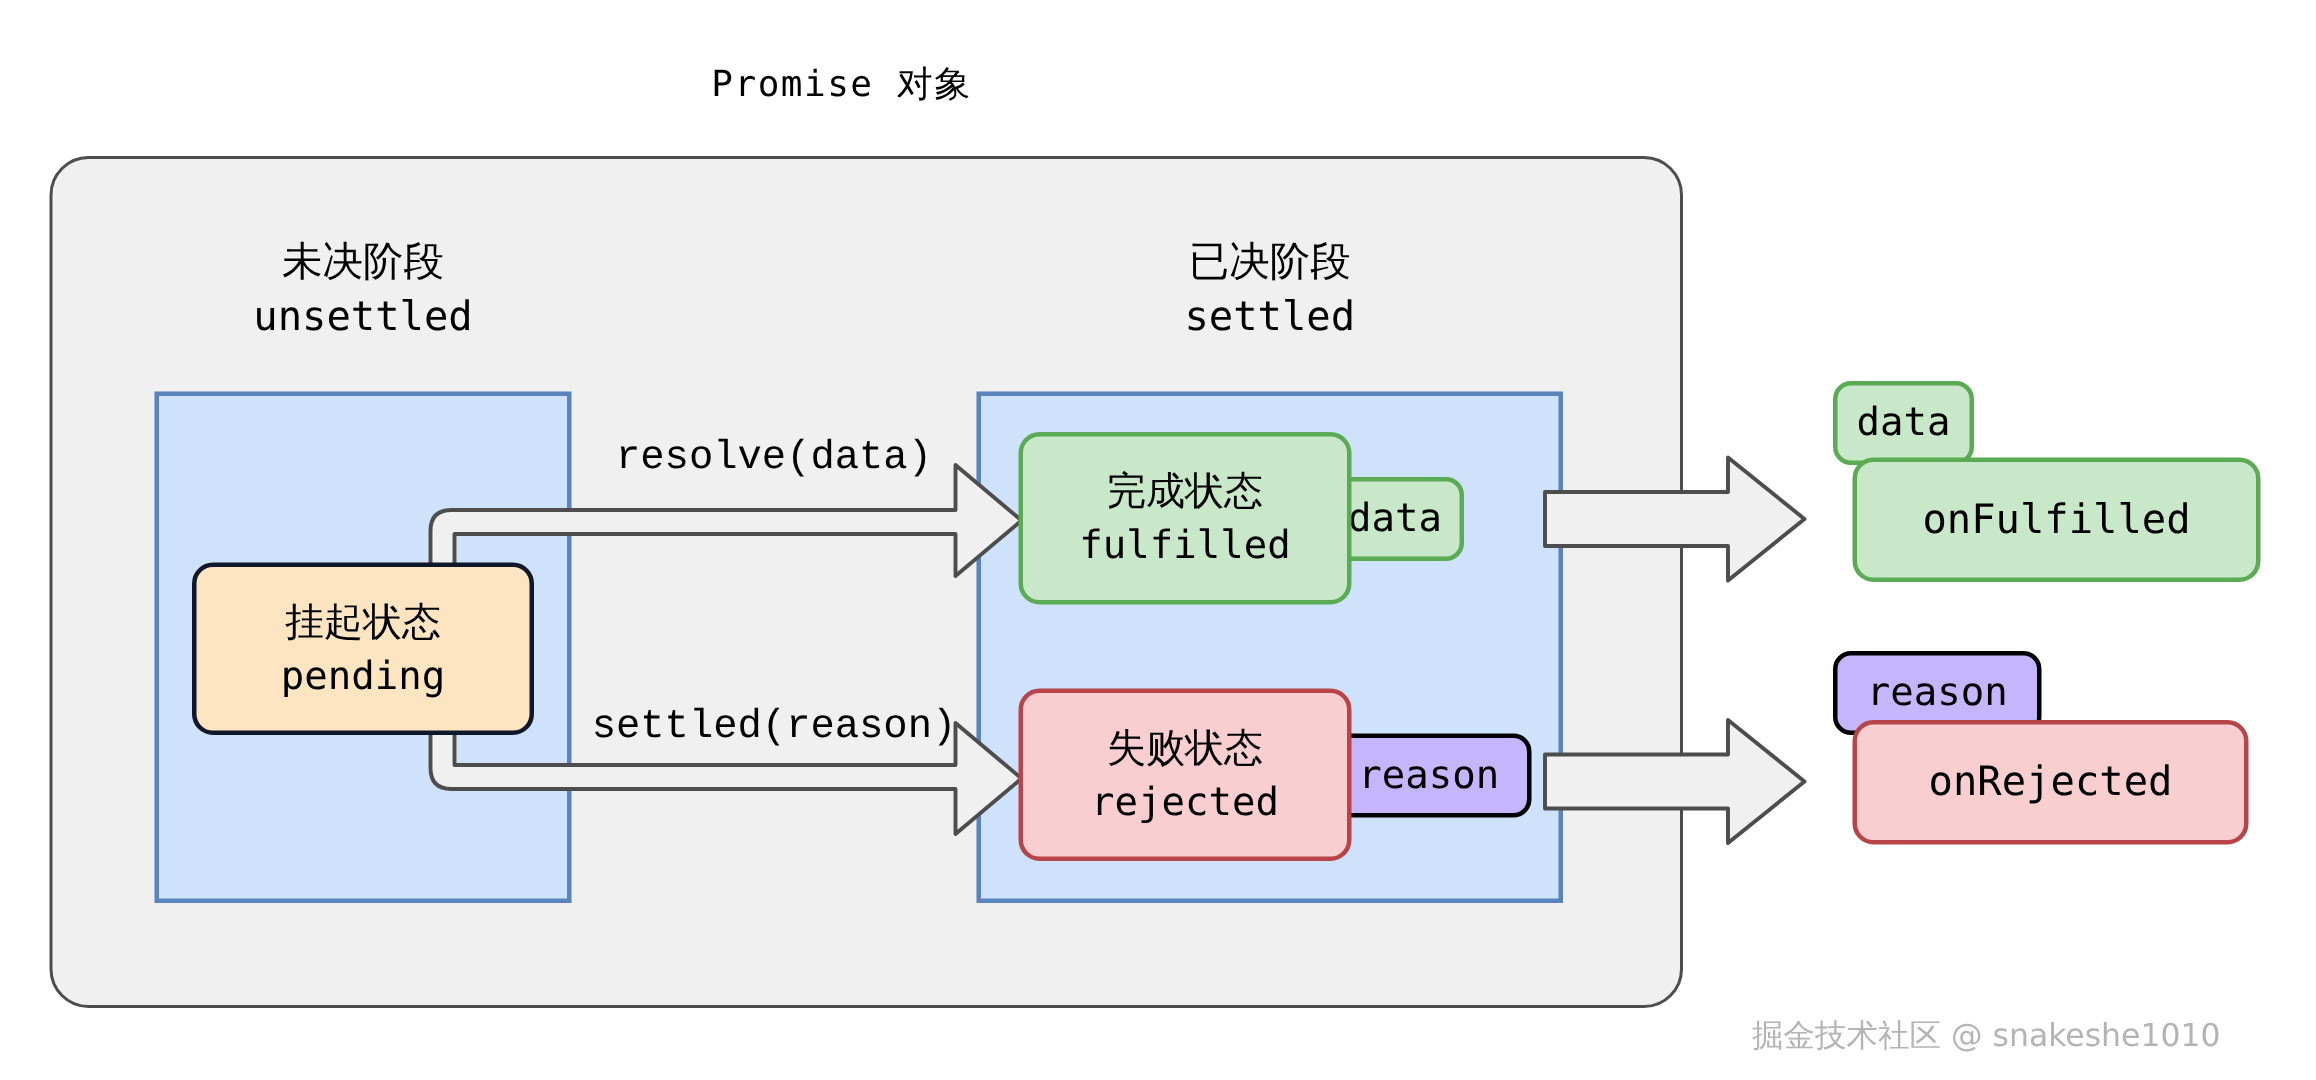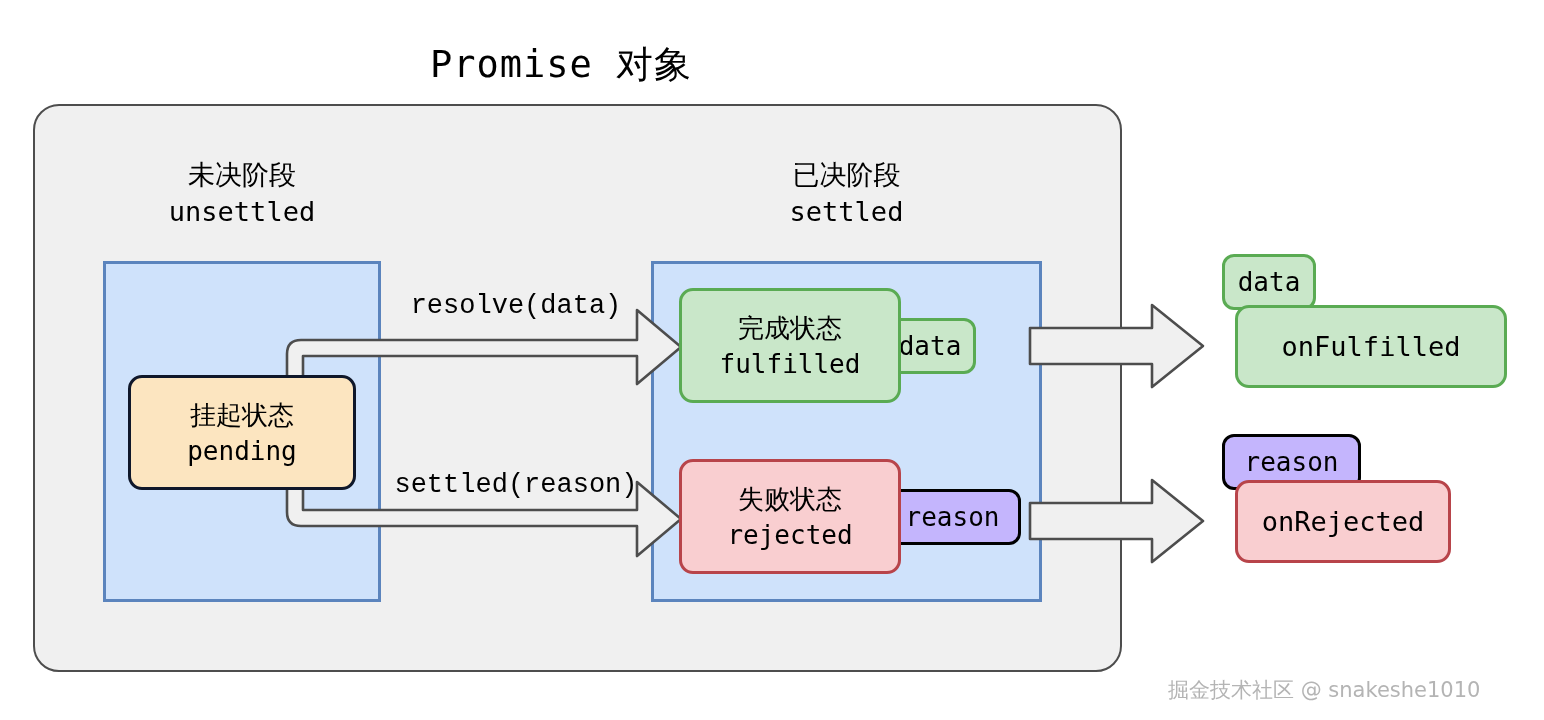--- a/index.html
+++ b/index.html
@@ -29,21 +29,21 @@
   }
 
   
   .title {
     position: absolute;
     left: 0;
     top: 40px;
     width: 1122px;
     text-align: center;
     font-family: "DejaVu Sans Mono", "Liberation Mono", monospace;
-    font-size: 37px;
+    font-size: 24px;
     color: #000000;
     letter-spacing: 1px;
     white-space: nowrap;
   }
 
   
   .outer-box {
     position: absolute;
     left: 33px;
     top: 104px;
@@ -239,17 +239,17 @@
 
   <div class="state-box box-rejected" style="left:679px; top:459px; width:222px; height:115px;">
     <div class="state-cn">失败状态</div>
     <div class="state-en">rejected</div>
   </div>
 
   <div class="badge badge-green" style="left:1222px; top:254px; width:94px; height:56px;">data</div>
   <div class="handler-box handler-green" style="left:1235px; top:305px; width:272px; height:83px;">onFulfilled</div>
 
   <div class="badge badge-red" style="left:1222px; top:434px; width:139px; height:56px;">reason</div>
-  <div class="handler-box handler-red" style="left:1235px; top:480px; width:216px; height:83px;">onRejected</div>
+  <div class="handler-box handler-red" style="left:1235px; top:480px; width:264px; height:83px;">onRejected</div>
 
   <div class="watermark">掘金技术社区 @ snakeshe1010</div>
 
 </div>
 
 </body></html>

